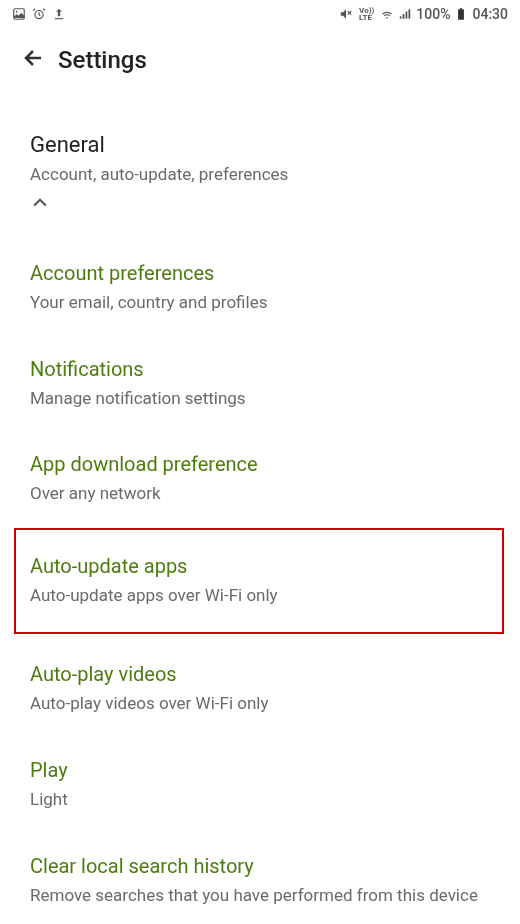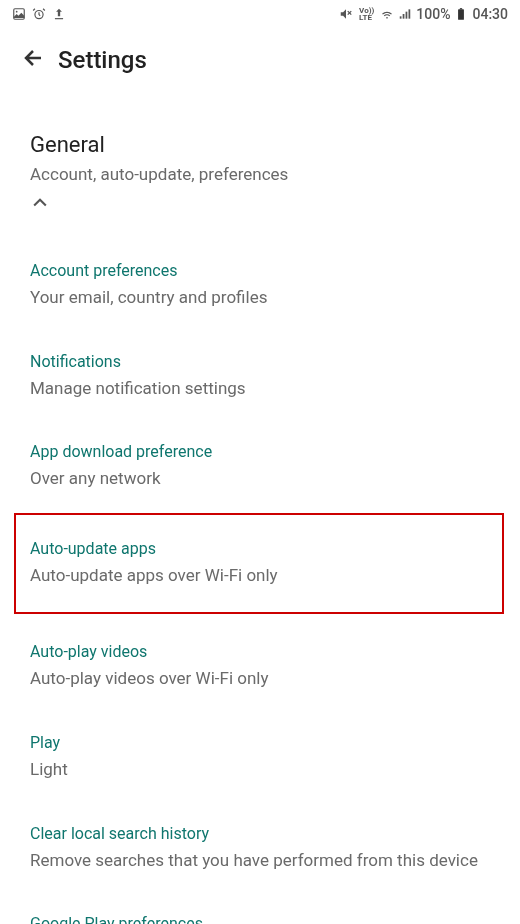--- a/index.html
+++ b/index.html
@@ -89,23 +89,23 @@
       color: #555;
       margin-top: 4px;
       margin-right: 8px;
     }
     .setting-item {
       padding-top: 36px;
       padding-bottom: 6px;
       cursor: pointer;
     }
     .setting-title {
-      font-size: 16px;
+      font-size: 20px;
       font-weight: 400;
-      color: #0f766e;
+      color: #4d7c0f;
       margin-bottom: 6px;
     }
     .setting-subtitle {
       font-size: 17px;
       color: #6a6a6a;
       line-height: 1.4;
     }
     .highlighted {
       border: 2px solid #cc0000;
       margin-left: -16px;

